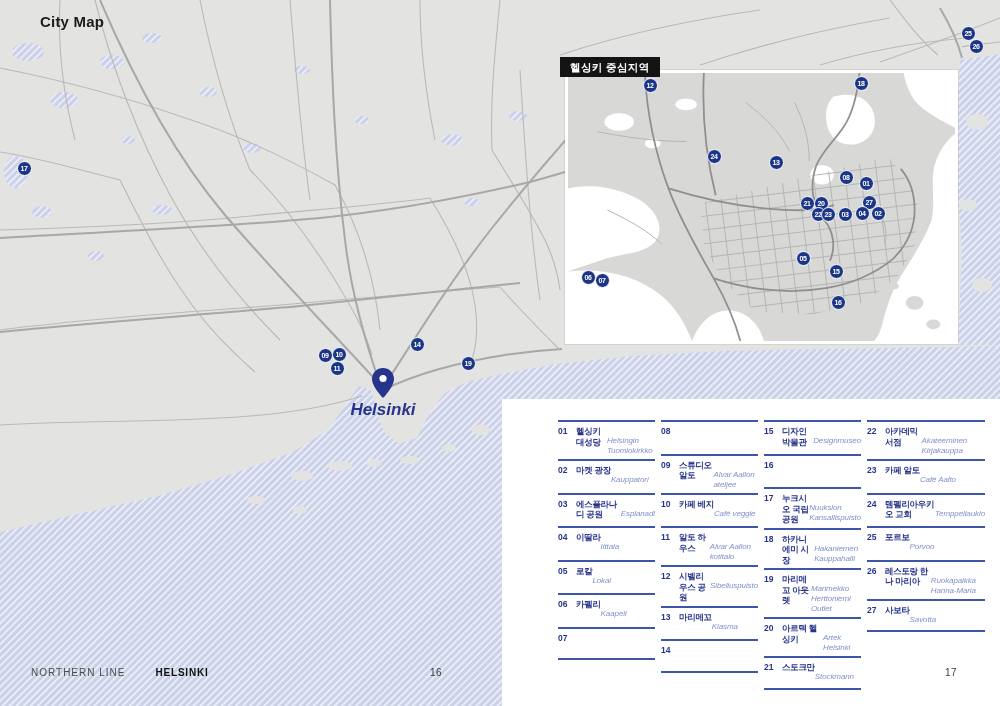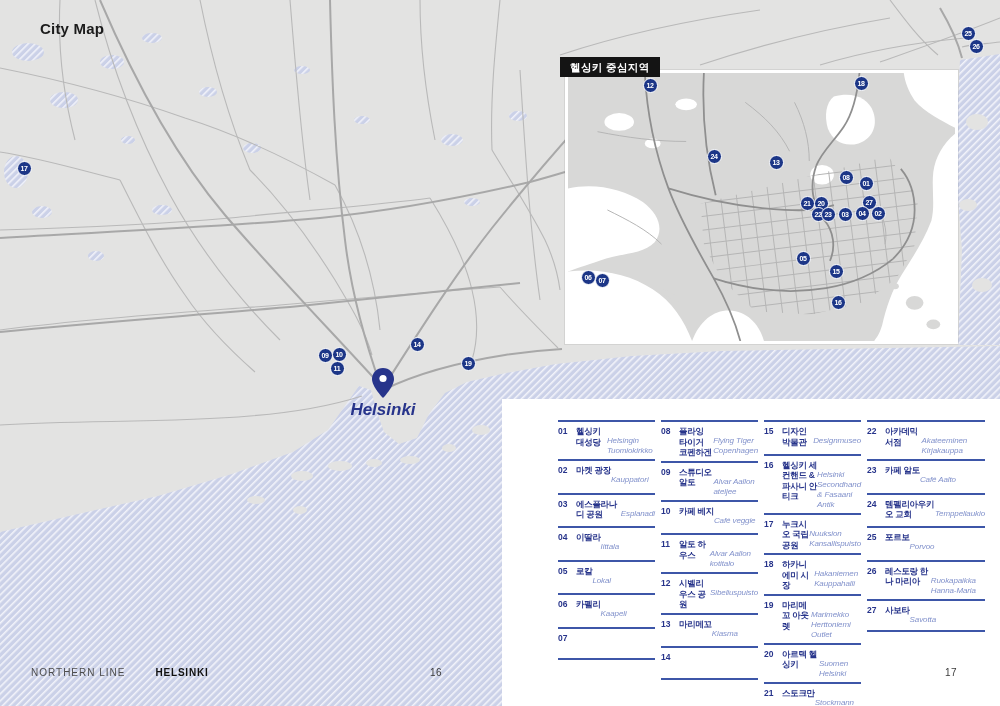--- a/index.html
+++ b/index.html
@@ -1,21 +1,21 @@
 <!DOCTYPE html>
 <html><head>
 <meta charset="utf-8">
 <style>
   html,body{margin:0;padding:0;}
   body{width:1000px;height:706px;overflow:hidden;font-family:"Liberation Sans",sans-serif;
        --navy:#27348b; --marker:#1c3687; --divider:#3d56a8; --sub:#8191cb;}
   .spread{position:relative;width:1000px;height:706px;background:#e3e3e2;overflow:hidden;}
   svg{display:block;}
   .map-base{position:absolute;left:0;top:0;z-index:1;}
-  .page-title{position:absolute;left:40px;top:20px;font-size:15px;font-weight:bold;color:#1b1b1b;letter-spacing:.2px;z-index:26;}
+  .page-title{position:absolute;left:40px;top:13px;font-size:15px;font-weight:bold;color:#1b1b1b;letter-spacing:.2px;z-index:26;}
   .inset{position:absolute;left:565px;top:70px;width:393px;height:274px;background:#fff;border:3px solid #fff;
          box-sizing:border-box;box-shadow:0 0 0 1px rgba(0,0,0,.07);z-index:10;}
   .inset svg{width:100%;height:100%;}
   .inset-tab{position:absolute;left:560px;top:57px;height:20px;line-height:20px;padding:0 10px;background:#141414;
              color:#fff;font-size:10.5px;font-weight:bold;letter-spacing:.4px;z-index:40;}
   .marker{position:absolute;width:15px;height:15px;border-radius:50%;background:var(--marker);border:1.5px solid #fff;
           box-sizing:border-box;color:#fff;font-size:7px;font-weight:bold;display:flex;align-items:center;
           justify-content:center;letter-spacing:-.3px;z-index:30;}
   .pin{position:absolute;left:372px;top:368px;z-index:28;}
   .city-label{position:absolute;left:322px;top:400px;width:122px;text-align:center;font-size:17px;font-weight:bold;
@@ -288,24 +288,20 @@
               <span class="len">Kaapeli</span>
             </span>
           </div>
           <div class="legend-cell">
             <span class="lnum">07</span>
           </div>
         </div>
         <div class="legend-col">
           <div class="legend-cell">
             <span class="lnum">08</span>
-            <span class="ltxt">
-              <span class="lko">플라잉 타이거 코펜하겐</span>
-              <span class="len">Flying Tiger Copenhagen</span>
-            </span>
           </div>
           <div class="legend-cell">
             <span class="lnum">09</span>
             <span class="ltxt">
               <span class="lko">스튜디오 알토</span>
               <span class="len">Alvar Aallon ateljee</span>
             </span>
           </div>
           <div class="legend-cell">
             <span class="lnum">10</span>
@@ -342,24 +338,20 @@
         <div class="legend-col">
           <div class="legend-cell">
             <span class="lnum">15</span>
             <span class="ltxt">
               <span class="lko">디자인 박물관</span>
               <span class="len">Designmuseo</span>
             </span>
           </div>
           <div class="legend-cell">
             <span class="lnum">16</span>
-            <span class="ltxt">
-              <span class="lko">헬싱키 세컨핸드 &amp; 파사니 안티크</span>
-              <span class="len">Helsinki Secondhand &amp; Fasaani Antik</span>
-            </span>
           </div>
           <div class="legend-cell">
             <span class="lnum">17</span>
             <span class="ltxt">
               <span class="lko">누크시오 국립공원</span>
               <span class="len">Nuuksion Kansallispuisto</span>
             </span>
           </div>
           <div class="legend-cell">
             <span class="lnum">18</span>
@@ -372,21 +364,21 @@
             <span class="lnum">19</span>
             <span class="ltxt">
               <span class="lko">마리메꼬 아웃렛</span>
               <span class="len">Marimekko Herttoniemi Outlet</span>
             </span>
           </div>
           <div class="legend-cell">
             <span class="lnum">20</span>
             <span class="ltxt">
               <span class="lko">아르텍 헬싱키</span>
-              <span class="len">Suomen Helsinki</span>
+              <span class="len">Artek Helsinki</span>
             </span>
           </div>
           <div class="legend-cell">
             <span class="lnum">21</span>
             <span class="ltxt">
               <span class="lko">스토크만</span>
               <span class="len">Stockmann</span>
             </span>
           </div>
         </div>

